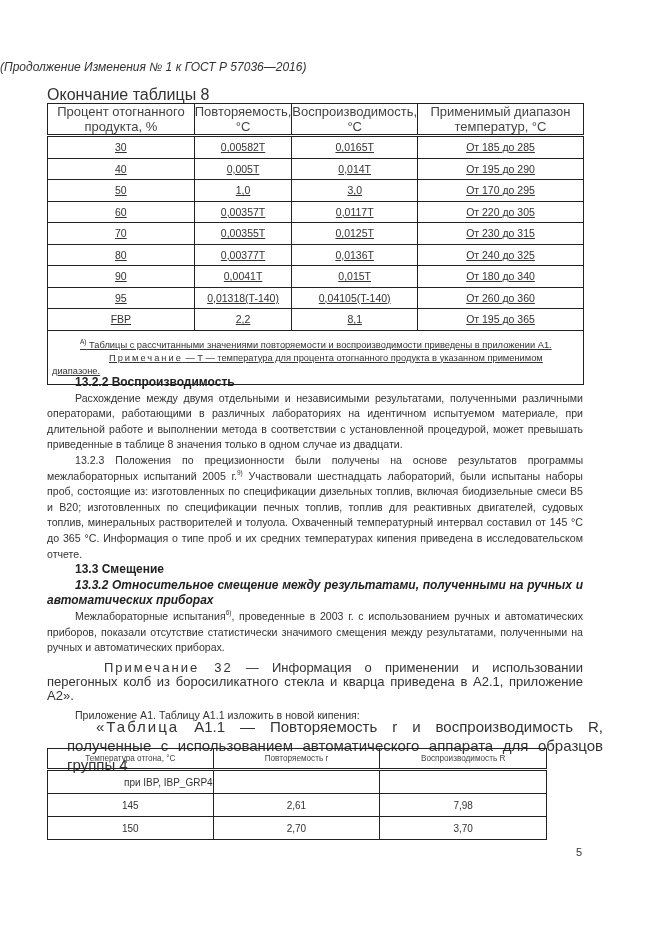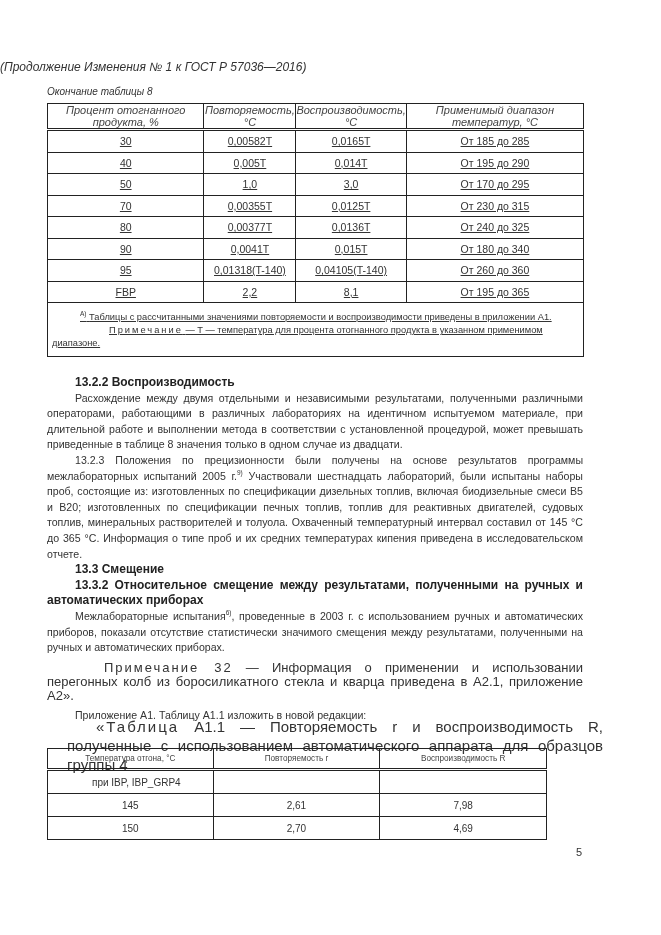--- a/index.html
+++ b/index.html
@@ -6,33 +6,32 @@
     body {
       width: 661px; height: 935px; position: relative; overflow: hidden;
       font-family: "Liberation Sans", sans-serif; color: #2b2b2b;
     }
     .page-header {
       position: absolute; left: 0; top: 60px; width: 583px;
       text-align: left; font-style: italic; font-size: 12px; color: #333;
     }
     .table-caption-cont {
       position: absolute; left: 47px; top: 86px;
-      font-style: italic; font-size: 10px; color: #333;
+      font-size: 16px; color: #333;
     }
     table.t8 {
       position: absolute; left: 47px; top: 103px; width: 537px;
       border-collapse: collapse; font-size: 10.5px;
     }
     table.t8 th, table.t8 td {
       border: 1px solid #222; text-align: center; padding: 0; color: #333;
     }
     table.t8 th {
-      font-weight: normal; font-size: 11px; height: 18px; color: #444;
+      font-weight: normal; font-size: 13px; height: 18px; color: #444;
       border-bottom: 3px double #222;
-      font-style: italic;
     }
     table.t8 td { height: 20.5px; text-decoration: underline; }
     table.t8 td.foot {
       text-align: left; font-size: 9.3px; padding: 4px 4px 6px 4px; line-height: 13px; height: auto;
     }
     .foot .fn-line { text-indent: 28px; }
     .foot sup { font-size: 6.5px; }
     .spaced { letter-spacing: 2px; padding-left: 29px; }
 
     .body-text {
@@ -50,21 +49,21 @@
       position: absolute; left: 47px; top: 717px; width: 536px;
       font-size: 15px; line-height: 19px; color: #333; text-align: justify; margin-left: 20px;
     }
     table.ta11 {
       position: absolute; left: 47px; top: 748px; width: 500px;
       border-collapse: collapse; font-size: 10px;
     }
     table.ta11 th, table.ta11 td { border: 1px solid #222; text-align: center; color: #333; padding: 0; }
     table.ta11 th { font-weight: normal; font-size: 8.2px; height: 19px; border-bottom: 3px double #222; color: #444; }
     table.ta11 td { height: 22px; }
-    table.ta11 td.left { text-align: center; padding-left: 12px; }
+    table.ta11 td.left { text-align: right; padding-left: 12px; }
     .page-number { position: absolute; left: 576px; top: 846px; font-size: 11px; color: #333; }
   </style>
 </head>
 <body>
 
 <div class="page-header">(Продолжение Изменения № 1 к ГОСТ Р 57036—2016)</div>
 
 <div class="table-caption-cont">Окончание таблицы 8</div>
 
 <table class="t8">
@@ -93,20 +92,26 @@
       <td>40</td>
       <td>0,005T</td>
       <td>0,014T</td>
       <td>От 195 до 290</td>
     </tr>
     <tr>
       <td>50</td>
       <td>1,0</td>
       <td>3,0</td>
       <td>От 170 до 295</td>
+    </tr>
+    <tr>
+      <td>60</td>
+      <td>0,00357T</td>
+      <td>0,0117T</td>
+      <td>От 220 до 305</td>
     </tr>
     <tr>
       <td>70</td>
       <td>0,00355T</td>
       <td>0,0125T</td>
       <td>От 230 до 315</td>
     </tr>
     <tr>
       <td>80</td>
       <td>0,00377T</td>
@@ -138,25 +143,25 @@
       </td>
     </tr>
   </tbody>
 </table>
 
 <div class="body-text">
   <h4>13.2.2 Воспроизводимость</h4>
   <p class="ind">Расхождение между двумя отдельными и независимыми результатами, полученными различными операторами, работающими в различных лабораториях на идентичном испытуемом материале, при длительной работе и выполнении метода в соответствии с установленной процедурой, может превышать приведенные в таблице 8 значения только в одном случае из двадцати.</p>
   <p class="ind"><span>13.2.3 Положения по прецизионности были получены на основе результатов программы межлабораторных испытаний 2005 г.</span><sup>9)</sup><span> Участвовали шестнадцать лабораторий, были испытаны наборы проб, состоящие из: изготовленных по спецификации дизельных топлив, включая биодизельные смеси В5 и В20; изготовленных по спецификации печных топлив, топлив для реактивных двигателей, судовых топлив, минеральных растворителей и толуола. Охваченный температурный интервал составил от 145 °С до 365 °С. Информация о типе проб и их средних температурах кипения приведена в исследовательском отчете.</span></p>
   <h4>13.3 Смещение</h4>
-  <h4 style="text-indent:28px;text-align:justify;">13.3.2 Относительное смещение между результатами, полученными на ручных и автоматических приборах</h4>
+  <h4 style="text-indent:28px;text-align:justify;font-style:italic;">13.3.2 Относительное смещение между результатами, полученными на ручных и автоматических приборах</h4>
   <p class="ind"><span>Межлабораторные испытания</span><sup>6)</sup><span>, проведенные в 2003 г. с использованием ручных и автоматических приборов, показали отсутствие статистически значимого смещения между результатами, полученными на ручных и автоматических приборах.</span></p>
   <p class="ind note-small"><span class="spaced">Примечание 32</span><span> — Информация о применении и использовании перегонных колб из боросиликатного стекла и кварца приведена в А2.1, приложение А2».</span></p>
   <div class="gap"></div>
-  <p class="ind">Приложение А1. Таблицу А1.1 изложить в новой редакции:</p>
+  <p class="ind">Приложение А1. Таблицу А1.1 изложить в новой кипения:</p>
 </div>
 
 <div class="t-a11-caption"><span class="spaced">«Таблица</span><span> А1.1 — Повторяемость r и воспроизводимость R, полученные с использованием автоматического аппарата для образцов группы 4</span></div>
 
 <table class="ta11">
   <colgroup>
       <col style="width:166px">
       <col style="width:167px">
       <col style="width:167px">
     </colgroup>
@@ -174,18 +179,18 @@
       <td></td>
     </tr>
     <tr>
       <td>145</td>
       <td>2,61</td>
       <td>7,98</td>
     </tr>
     <tr>
       <td>150</td>
       <td>2,70</td>
-      <td>4,69</td>
+      <td>3,70</td>
     </tr>
   </tbody>
 </table>
 
 <div class="page-number">5</div>
 
 </body></html>

